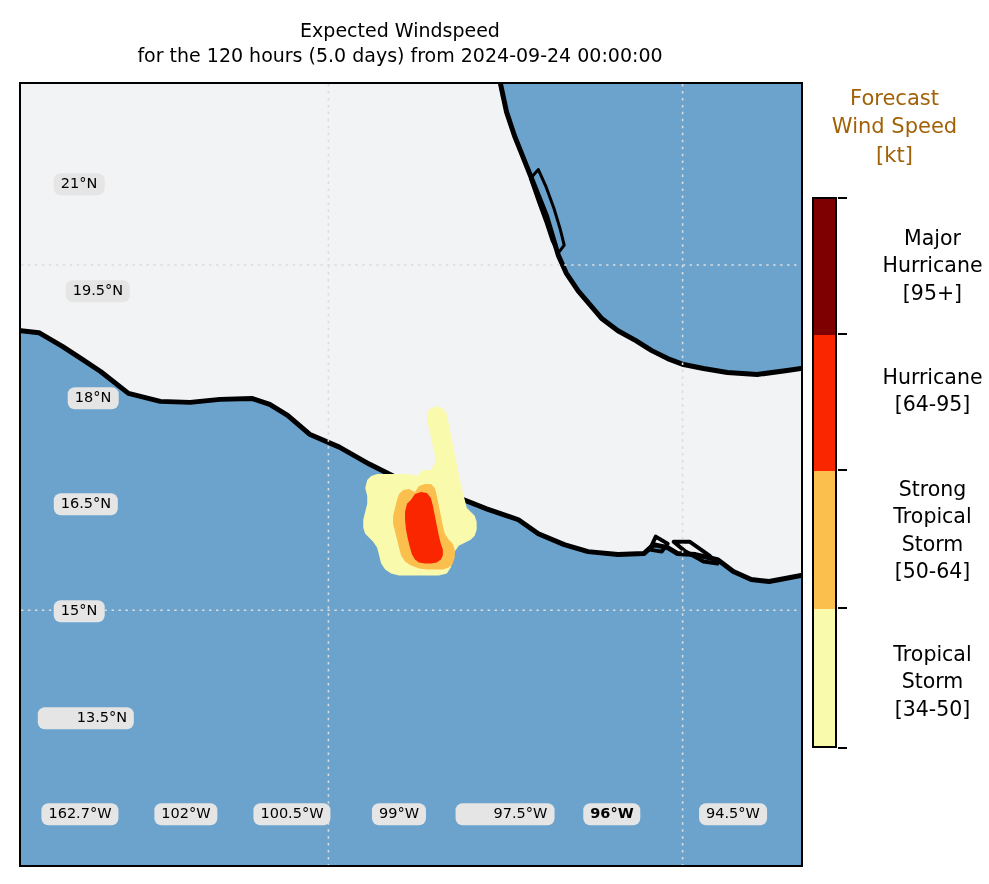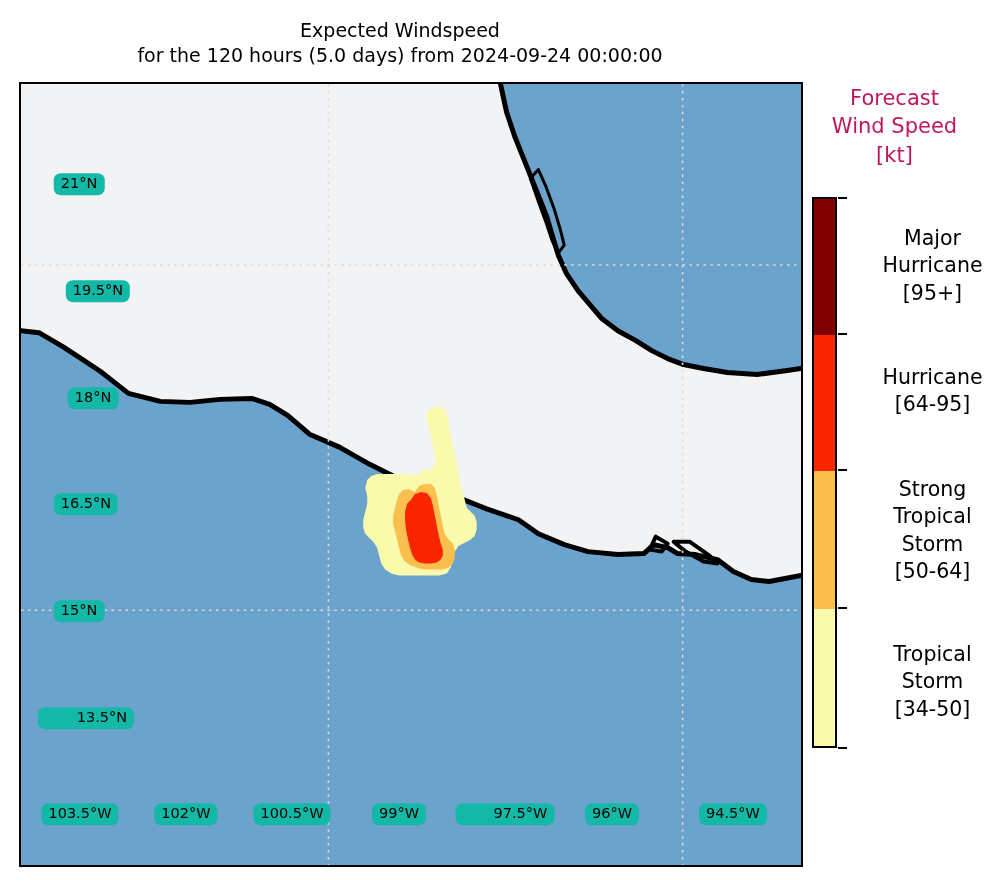--- a/index.html
+++ b/index.html
@@ -43,21 +43,21 @@
   #map-canvas {
     position: absolute;
     left: 0; top: 0;
     width: 100%; height: 100%;
     display: block;
   }
 
   
   .tick-label {
     position: absolute;
-    background: #14b8a6;
+    background: #e5e5e5;
     color: #000000;
     font-size: 14.5px;
     padding: 3px 7px 4px 7px;
     border-radius: 7px;
     white-space: nowrap;
     line-height: 1.0;
     transform: translate(-50%, -50%);
     font-family: "DejaVu Sans", sans-serif;
   }
 
@@ -84,21 +84,21 @@
     border-top: 2.5px solid #000;
   }
   #colorbar-title {
     position: absolute;
     left: 800px;
     top: 84px;
     width: 189px;
     text-align: center;
     font-size: 21px;
     line-height: 1.35;
-    color: #be185d;
+    color: #a16207;
     white-space: pre;
   }
   .cbar-label {
     position: absolute;
     left: 856px;
     width: 153px;
     text-align: center;
     font-size: 20.5px;
     line-height: 1.33;
     color: #000;
@@ -180,26 +180,26 @@
   </svg>
 </div>
 
 <div class="tick-label" style="left:79px; top:184px;">21°N</div>
 <div class="tick-label" style="left:86px; top:291px;margin-left:12px;">19.5°N</div>
 <div class="tick-label" style="left:93px; top:398px;">18°N</div>
 <div class="tick-label" style="left:86px; top:504px;">16.5°N</div>
 <div class="tick-label" style="left:79px; top:611px;">15°N</div>
 <div class="tick-label" style="left:86px; top:718px;padding-left:39px;">13.5°N</div>
 
-<div class="tick-label" style="left:80px; top:814px;">103.5°W</div>
+<div class="tick-label" style="left:80px; top:814px;">162.7°W</div>
 <div class="tick-label" style="left:186px; top:814px;">102°W</div>
 <div class="tick-label" style="left:292px; top:814px;">100.5°W</div>
 <div class="tick-label" style="left:399px; top:814px;">99°W</div>
 <div class="tick-label" style="left:505px; top:814px;padding-left:38px;">97.5°W</div>
-<div class="tick-label" style="left:612px; top:814px;">96°W</div>
+<div class="tick-label" style="left:612px; top:814px;font-weight:bold;">96°W</div>
 <div class="tick-label" style="left:718px; top:814px;margin-left:15px;">94.5°W</div>
 
 <div id="colorbar-title">Forecast
 Wind Speed
 [kt]</div>
 
 <div id="colorbar-axes">
   <div class="cbar-seg" style="height:136px; background:#7f0000;"></div>
   <div class="cbar-seg" style="height:136px; background:#fa2600;"></div>
   <div class="cbar-seg" style="height:138px; background:#fbbf4d;"></div>

